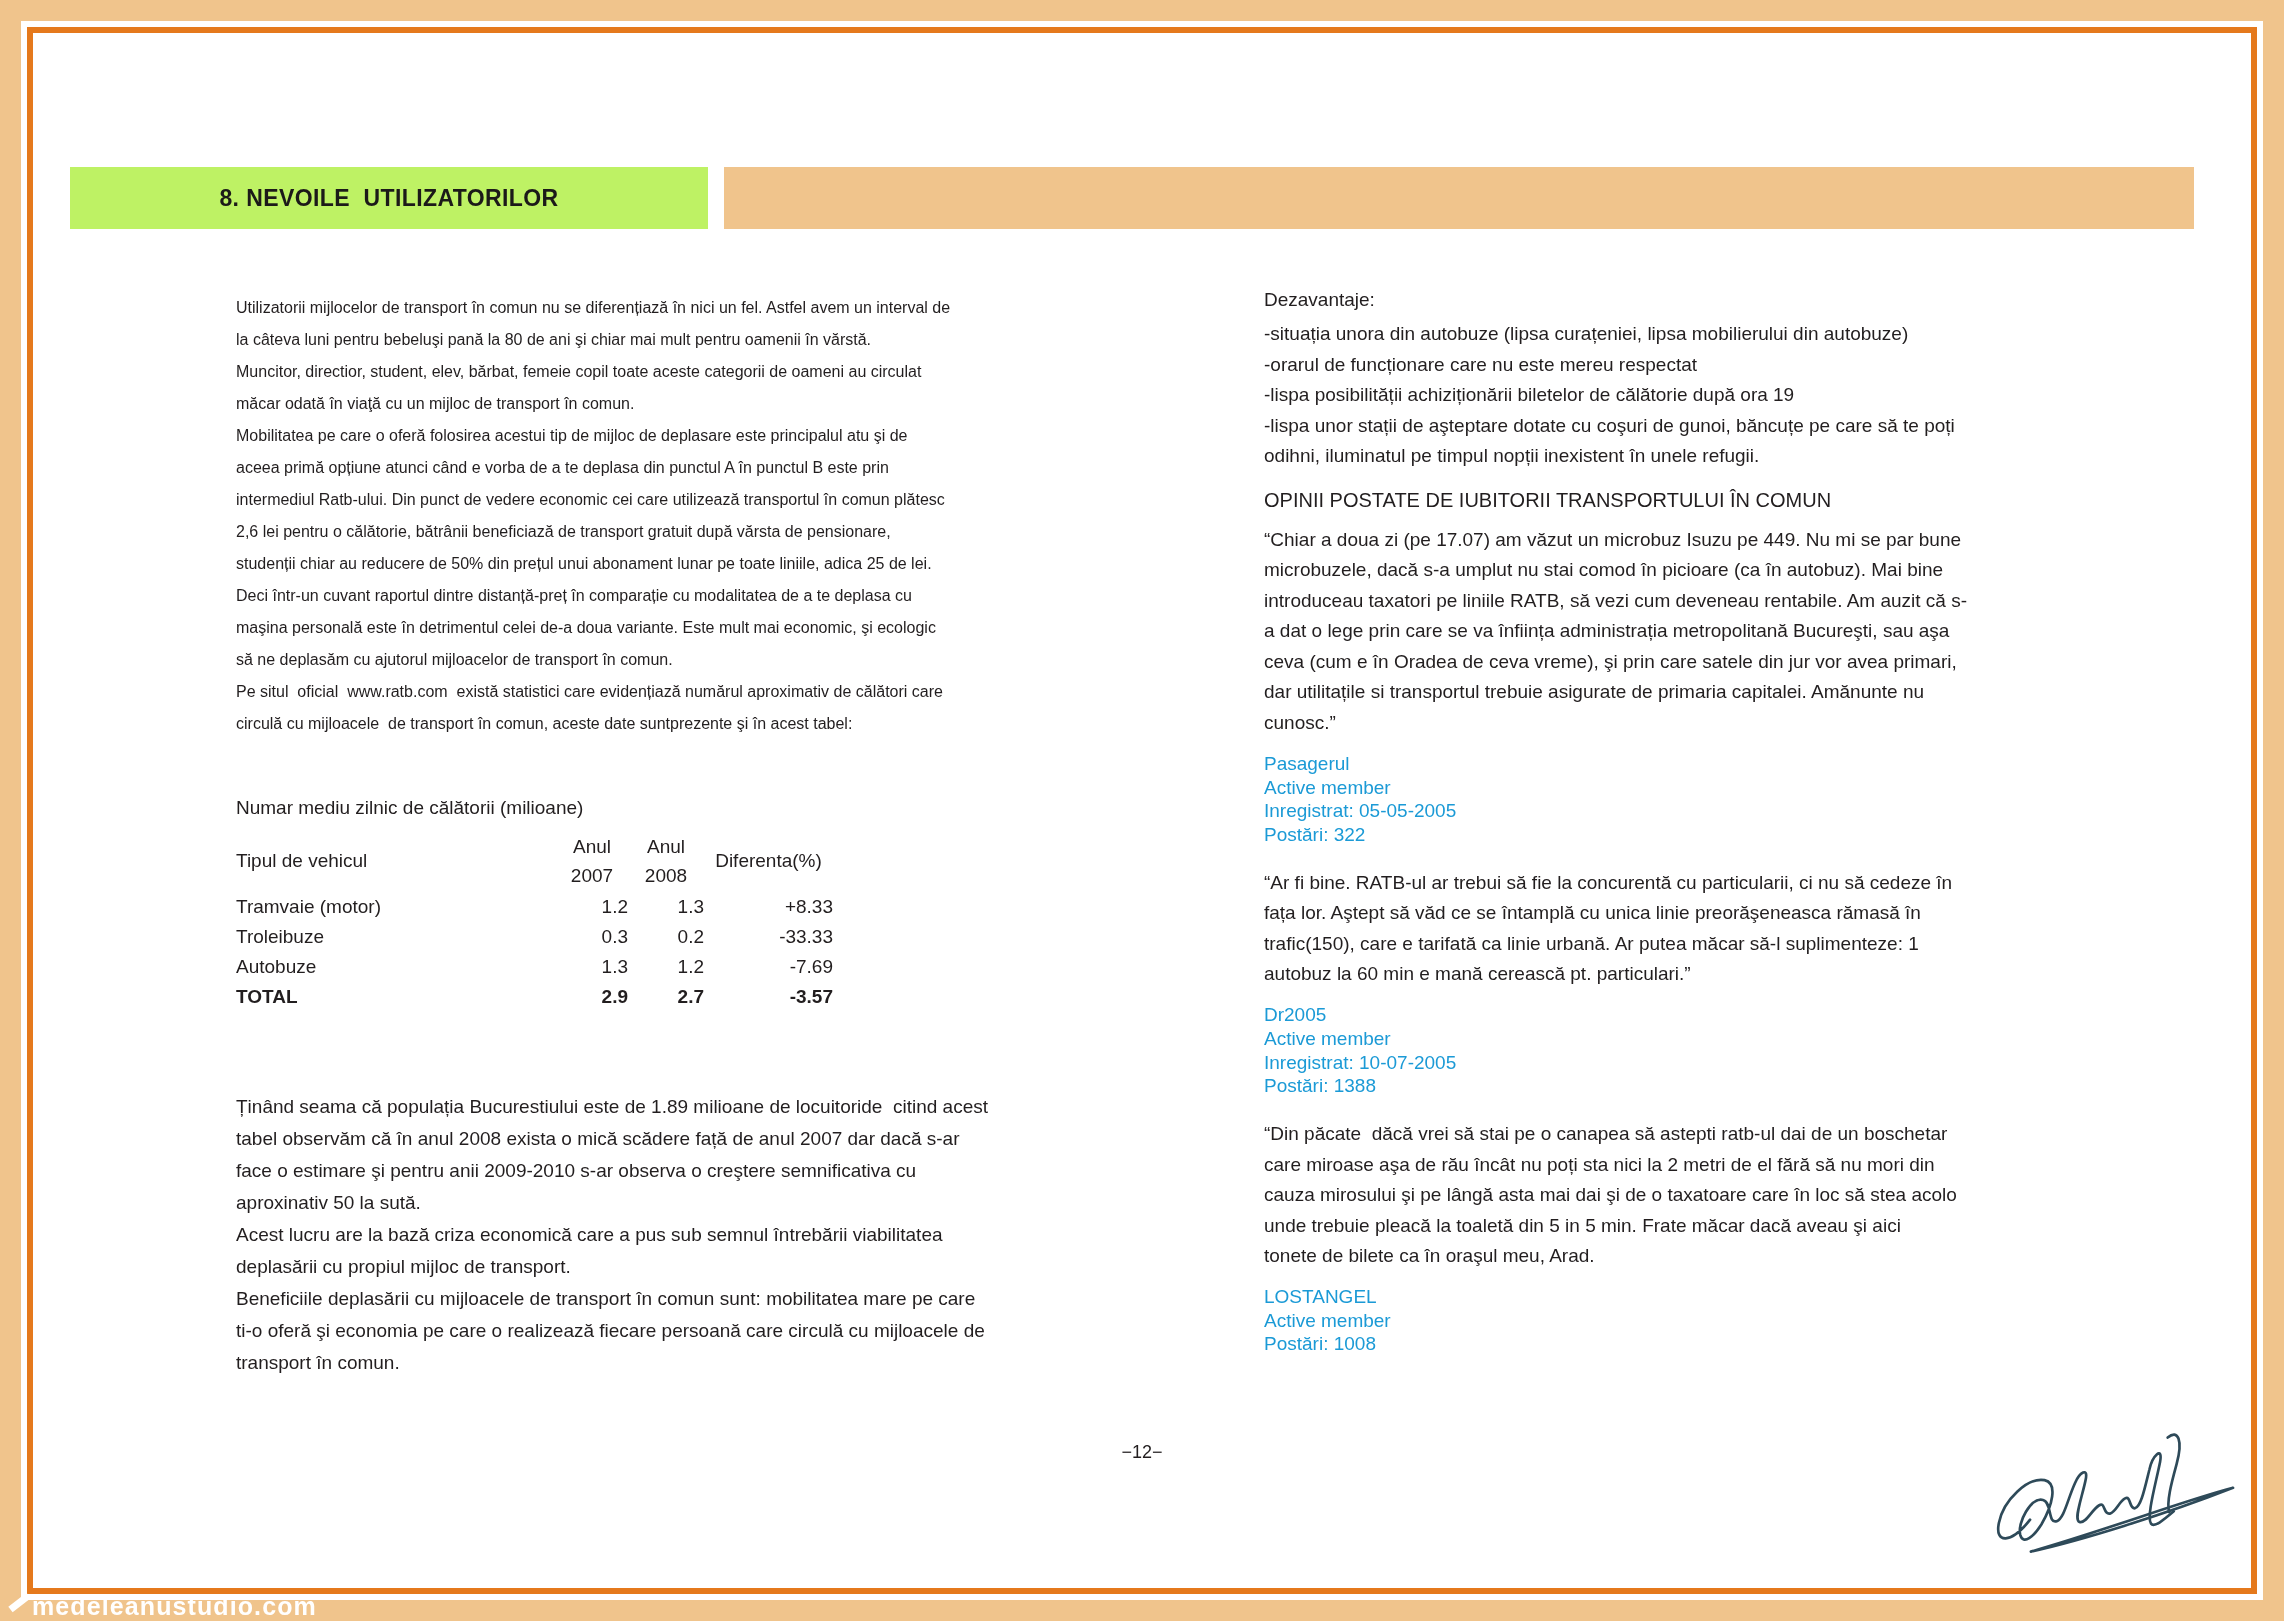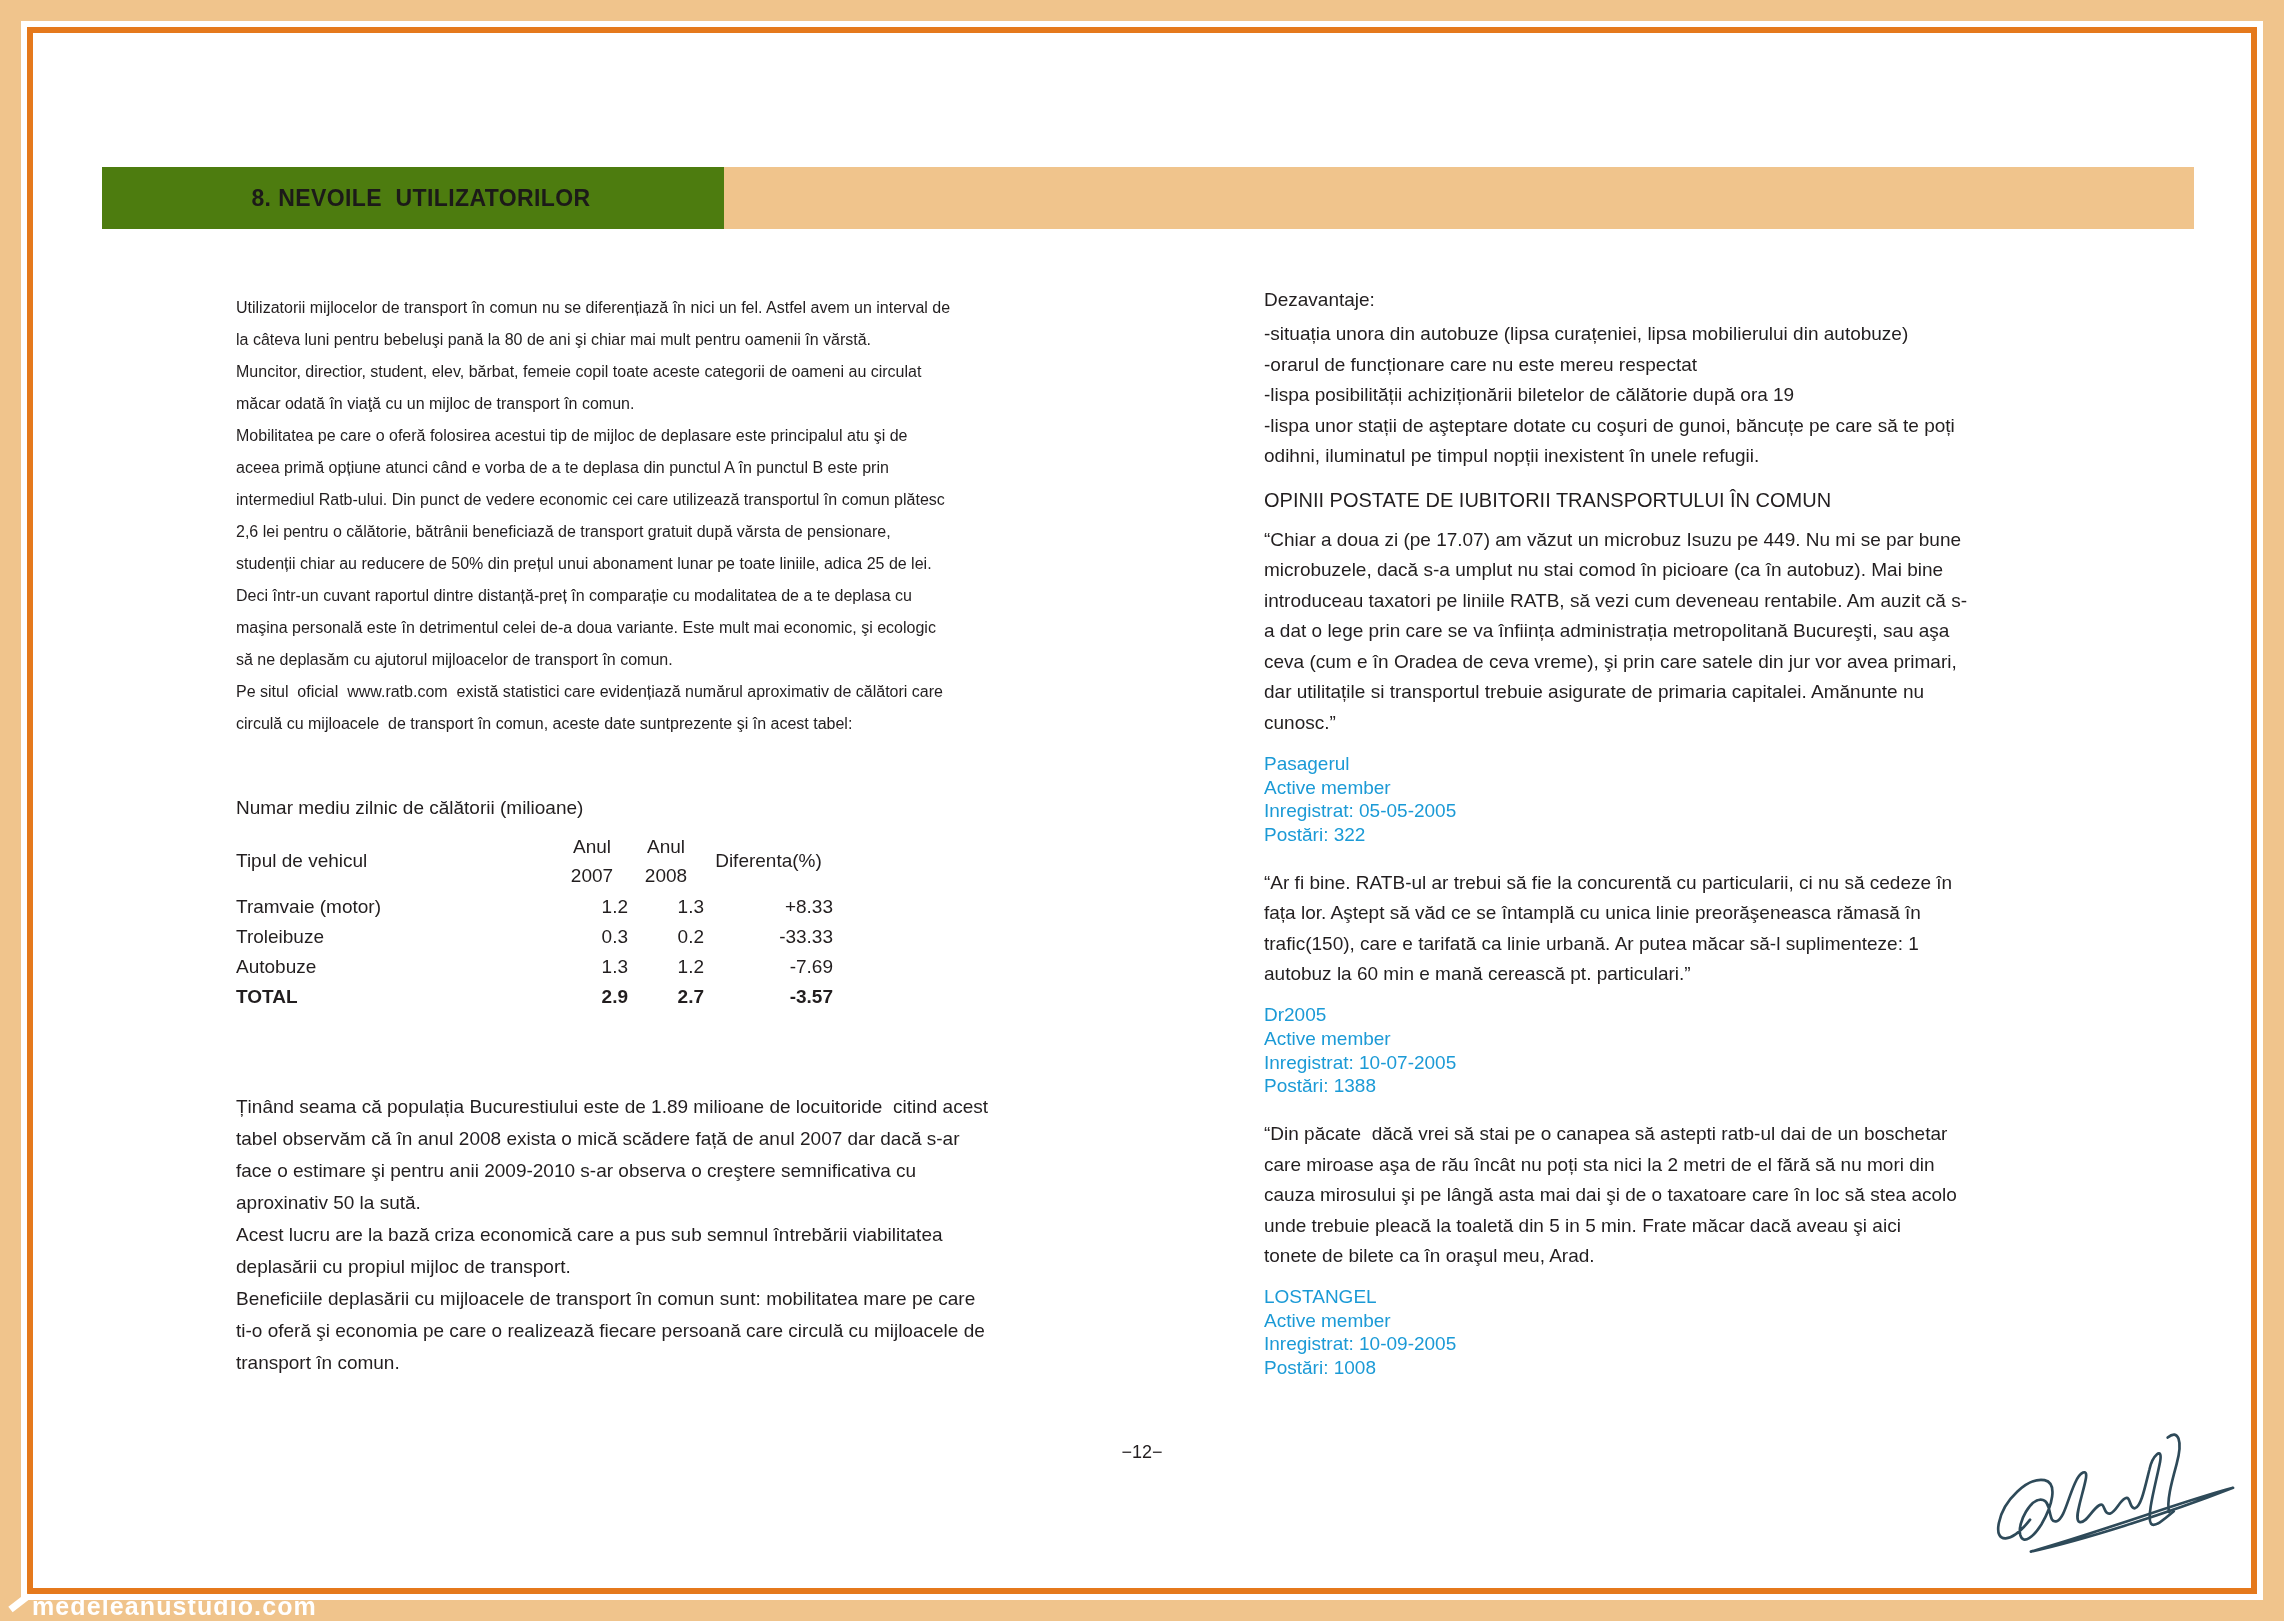--- a/index.html
+++ b/index.html
@@ -12,22 +12,22 @@
     overflow: hidden;
   }
   .white-ring { position: absolute; inset: 21.3px; background: #FFFFFF; }
   .orange-frame {
     position: absolute; inset: 27px;
     border: 6.1px solid #E5791C;
     background: #FFFFFF;
   }
   
   .banner-dark {
-    position: absolute; left: 102px; top: 167px; width: 638px; height: 62px;
-    background: #4d7c0f;
+    position: absolute; left: 70px; top: 167px; width: 638px; height: 62px;
+    background: #bef264;
     display: flex; align-items: center; justify-content: center;
   }
   .banner-dark .banner-text {
     font-weight: bold; font-size: 23px; letter-spacing: 0.4px;
     color: #1C1A19; white-space: pre;
   }
   .banner-light {
     position: absolute; left: 724px; top: 167px; width: 1470px; height: 62px;
     background: #F0C48C;
   }
@@ -186,21 +186,20 @@
   </div>
 
   <div class="quote quote-next">“Din păcate  dăcă vrei să stai pe o canapea să astepti ratb-ul dai de un boschetar
 care miroase aşa de rău încât nu poți sta nici la 2 metri de el fără să nu mori din
 cauza mirosului şi pe lângă asta mai dai şi de o taxatoare care în loc să stea acolo
 unde trebuie pleacă la toaletă din 5 in 5 min. Frate măcar dacă aveau şi aici
 tonete de bilete ca în oraşul meu, Arad.</div>
   <div class="member">
     <div>LOSTANGEL</div>
     <div>Active member</div>
-    <div>Inregistrat: 10-09-2005</div>
     <div>Postări: 1008</div>
   </div>
 </div>
 
 <div class="page-num">−12−</div>
 
 <svg class="signature" viewBox="0 0 340 200" xmlns="http://www.w3.org/2000/svg">
   <g fill="none" stroke="#2E4A59" stroke-width="3.5" stroke-linecap="round" stroke-linejoin="round">
     <path d="M55,118 C30,150 8,150 14,122 C20,92 52,62 74,66 C92,70 84,100 70,124 C60,140 46,152 42,138 C38,122 56,88 72,92 C84,95 78,124 90,120 C100,116 104,92 114,70 C120,56 132,48 128,66 C123,90 112,118 120,121 C128,124 136,105 146,99 C154,94 151,112 160,110 C168,108 172,94 180,90 C188,86 185,104 193,103 C201,101 206,76 212,52 C216,34 230,20 226,42 C220,72 208,114 214,123 C218,129 230,119 244,107"></path>
     <path d="M236,10 C250,-2 256,14 248,44 C242,66 234,94 238,108"></path>

